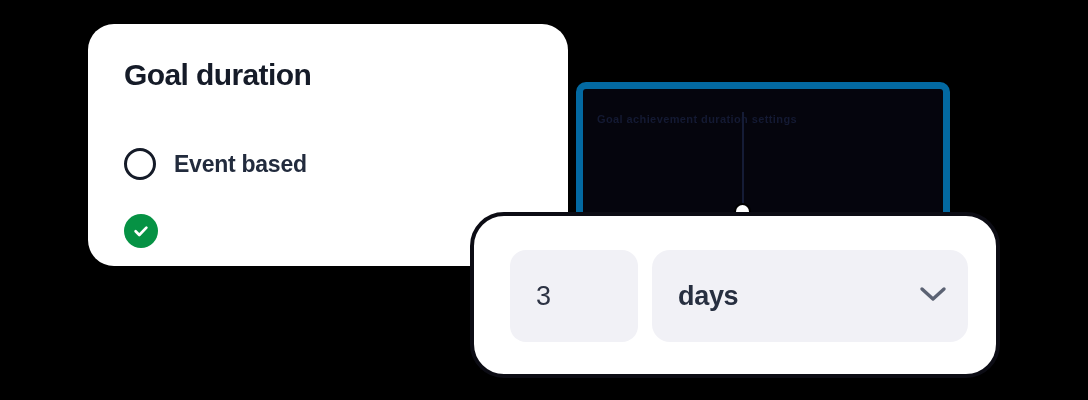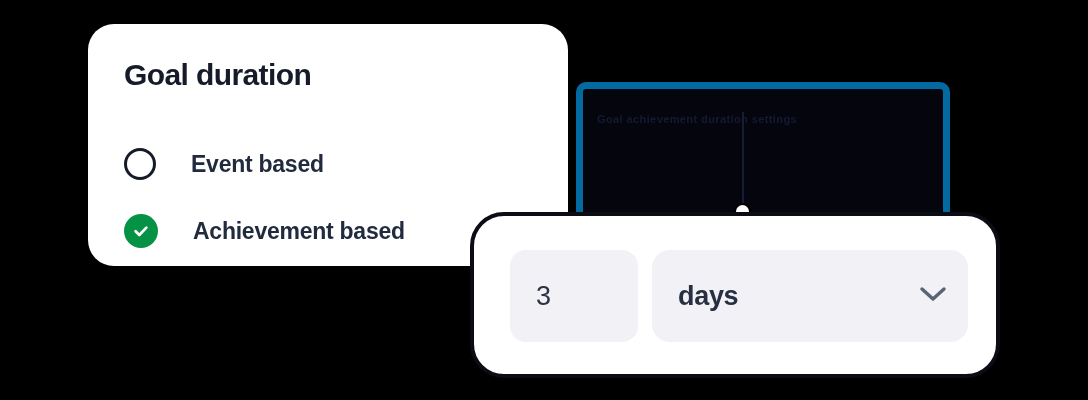--- a/index.html
+++ b/index.html
@@ -81,21 +81,21 @@
     font-size: 30px;
     font-weight: 700;
     letter-spacing: -0.6px;
     color: #151b28;
   }
   .option-row {
     position: absolute;
     left: 36px;
     display: flex;
     align-items: center;
-    gap: 35px;
+    gap: 18px;
   }
   .option-row.r1 { top: 124px; }
   .option-row.r2 { top: 190px; }
 
   .radio-empty {
     width: 32px;
     height: 32px;
     border-radius: 50%;
     border: 3px solid #151b28;
     box-sizing: border-box;
@@ -195,21 +195,20 @@
       <div class="radio-empty"></div>
       <div class="option-label">Event based</div>
     </div>
 
     <div class="option-row r2">
       <div class="radio-checked">
         <svg width="20" height="20" viewBox="0 0 20 20" aria-hidden="true">
           <path d="M4.6 10.3 L8.3 14 L15.4 6.6" fill="none" stroke="#ffffff" stroke-width="2.7" stroke-linecap="round" stroke-linejoin="round"></path>
         </svg>
       </div>
-      <div class="option-label">Achievement based</div>
     </div>
 
   </div>
 
   <div class="duration-card">
     <div class="fields">
 
       <div class="num-field">
         <span class="num-value">3</span>
       </div>

